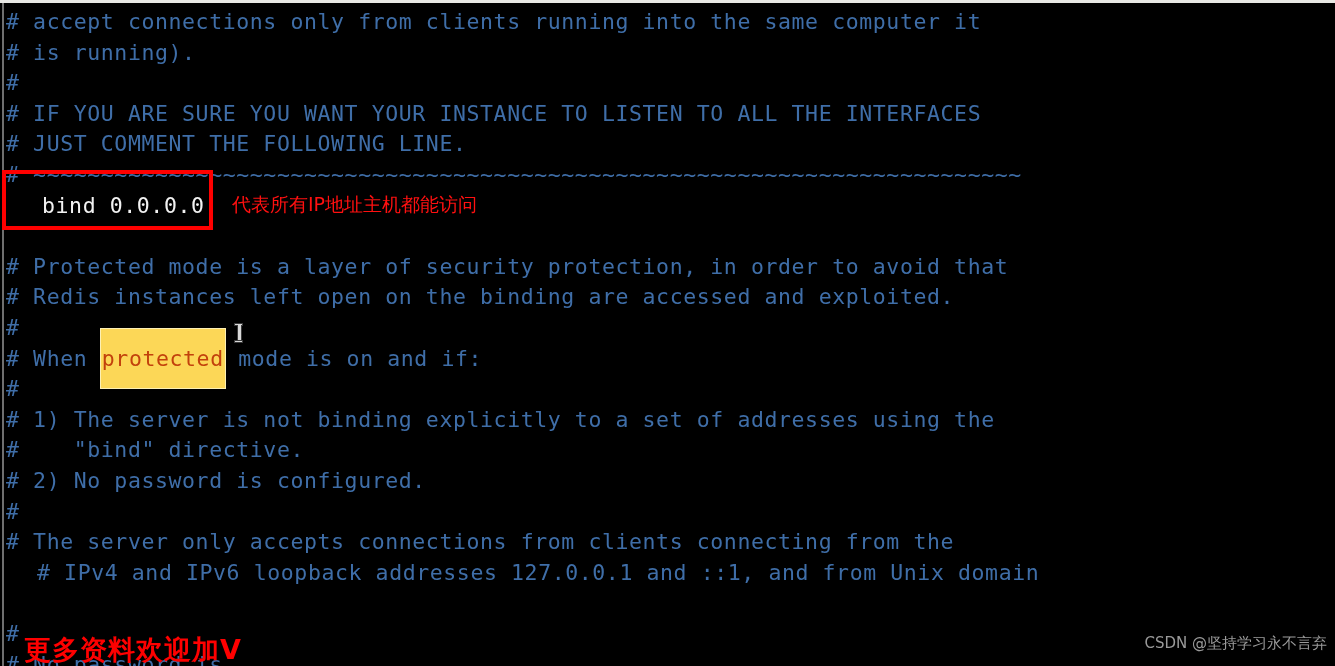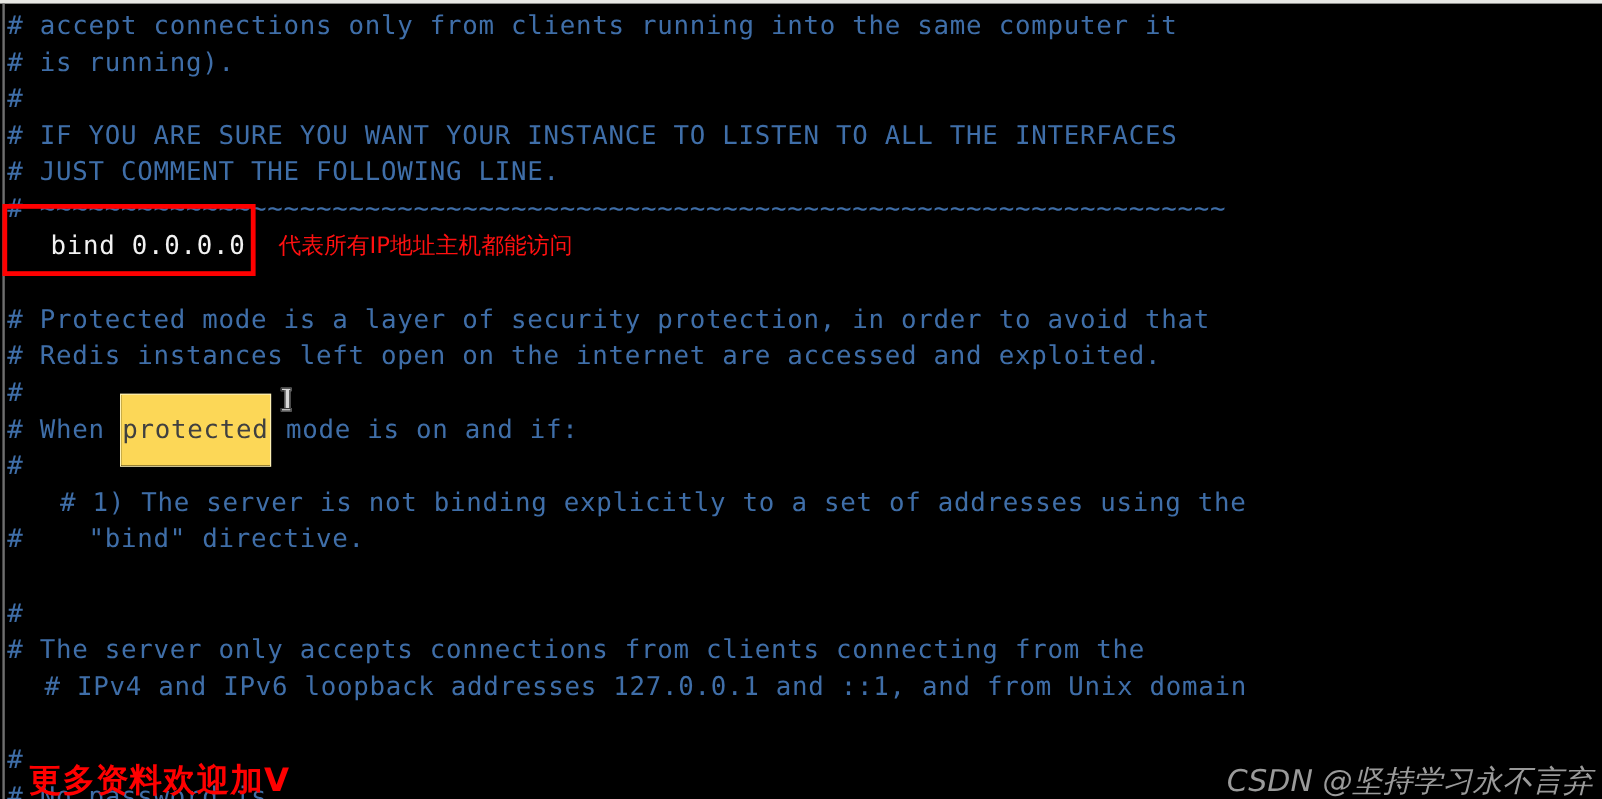--- a/index.html
+++ b/index.html
@@ -60,21 +60,21 @@
     letter-spacing: 0.6px;
     color: #3f6ea8;
   }
   .line.code {
     color: #f2f2f2;
   }
 
   
   .hl {
     background: #fcd757;
-    color: #404040;
+    color: #c2410c;
     box-shadow: 0 0 0 1px #fdf0b4;
     padding: 17px 1px;
   }
 
   
   .redbox {
     position: absolute;
     left: 2px;
     top: 170px;
     width: 211px;
@@ -108,24 +108,23 @@
     white-space: nowrap;
     letter-spacing: 1px;
   }
 
   
   .csdn {
     position: absolute;
     right: 8px;
     top: 634px;
     font-family: "DejaVu Sans", "Liberation Sans", sans-serif;
-    font-size: 25px;
+    font-size: 15px;
     color: #9a9a9a;
     white-space: nowrap;
-    font-style: italic;
   }
 
   
   .ibeam {
     position: absolute;
     left: 234px;
     top: 323px;
     width: 9px;
     height: 20px;
     pointer-events: none;
@@ -164,26 +163,27 @@
   <div id="lines">
       <div class="line" style="top: 4px;"># accept connections only from clients running into the same computer it</div>
       <div class="line" style="top: 34.6px;"># is running).</div>
       <div class="line" style="top: 65.2px;">#</div>
       <div class="line" style="top: 126.4px;"># JUST COMMENT THE FOLLOWING LINE.</div>
       <div class="line" style="top: 95.8px;"># IF YOU ARE SURE YOU WANT YOUR INSTANCE TO LISTEN TO ALL THE INTERFACES</div>
       <div class="line" style="top: 157px;"># ~~~~~~~~~~~~~~~~~~~~~~~~~~~~~~~~~~~~~~~~~~~~~~~~~~~~~~~~~~~~~~~~~~~~~~~~~</div>
       <div class="line code" style="top: 187.6px; padding-left: 36px;">bind 0.0.0.0</div>
       <div class="line" style="top: 218.2px;"></div>
       <div class="line" style="top: 248.8px;"># Protected mode is a layer of security protection, in order to avoid that</div>
-      <div class="line" style="top: 279.4px;"># Redis instances left open on the internet are accessed and exploited.</div>
+      <div class="line" style="top: 279.4px;"># Redis instances left open on the binding are accessed and exploited.</div>
       <div class="line" style="top: 310px;">#</div>
       <div class="line" style="top: 340.6px;"># When <span class="hl">protected</span> mode is on and if:</div>
       <div class="line" style="top: 371.2px;">#</div>
-      <div class="line" style="top: 401.8px; margin-left: 44px;"># 1) The server is not binding explicitly to a set of addresses using the</div>
+      <div class="line" style="top: 401.8px;"># 1) The server is not binding explicitly to a set of addresses using the</div>
       <div class="line" style="top: 432.4px;">#    "bind" directive.</div>
+      <div class="line" style="top: 463px;"># 2) No password is configured.</div>
       <div class="line" style="top: 493.6px;">#</div>
       <div class="line" style="top: 524.2px;"># The server only accepts connections from clients connecting from the</div>
       <div class="line" style="top: 554.8px; margin-left: 31px;"># IPv4 and IPv6 loopback addresses 127.0.0.1 and ::1, and from Unix domain</div>
       <div class="line" style="top: 616px;">#</div>
       <div class="line" style="top: 646.6px;"># No password is</div>
     </div>
 
   <div class="redbox"></div>
 
   <div class="annot-cn">代表所有IP地址主机都能访问</div>

